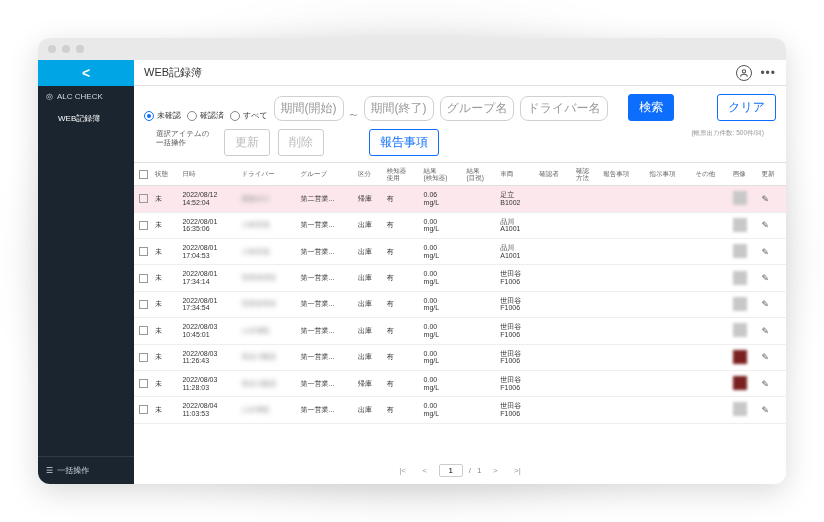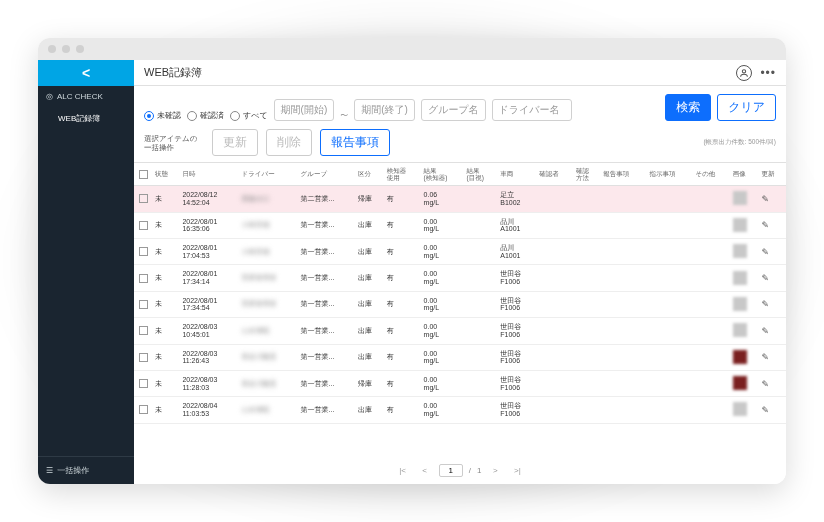--- a/index.html
+++ b/index.html
@@ -112,41 +112,40 @@
     width: 10px; height: 10px; border-radius: 50%;
     border: 1.5px solid #888; position: relative;
   }
   .radio.sel .r { border-color: #0d6efd; }
   .radio.sel .r::after {
     content: ""; position: absolute; inset: 2px;
     background: #0d6efd; border-radius: 50%;
   }
   .input {
     border: 1px solid #d0d0d0;
-    border-radius: 3px;
+    border-radius: 8px;
     padding: 3px 6px;
-    font-size: 10px;
+    font-size: 12px;
     color: #999;
     background: #fff;
     min-width: 56px;
   }
   .tilde { color: #888; }
   .btn {
     border-radius: 3px;
     padding: 4px 10px;
     font-size: 12px;
     border: 1px solid #0d6efd;
     cursor: pointer;
   }
   .btn.primary { background: #0d6efd; color: #fff; }
-  .btn.ghost { background: #fff; color: #0d6efd; }
+  .btn.ghost { background: #fff; color: #0d6efd; margin-left: 37px; }
   .toolbar {
-    padding: 4px 10px 6px;
-    display: flex;
-    align-items: center;
+    padding: 4px 22px 6px;
+    display: flex;
     gap: 8px;
     font-size: 7.5px;
     color: #555;
   }
   .toolbar .label { width: 60px; line-height: 1.2; }
   .btn.disabled { border-color: #ccc; color: #bbb; background: #fff; }
   .toolbar-spacer { flex: 1; }
   .chk {
     width: 9px; height: 9px; border: 1px solid #999;
     display: inline-block; vertical-align: middle;

